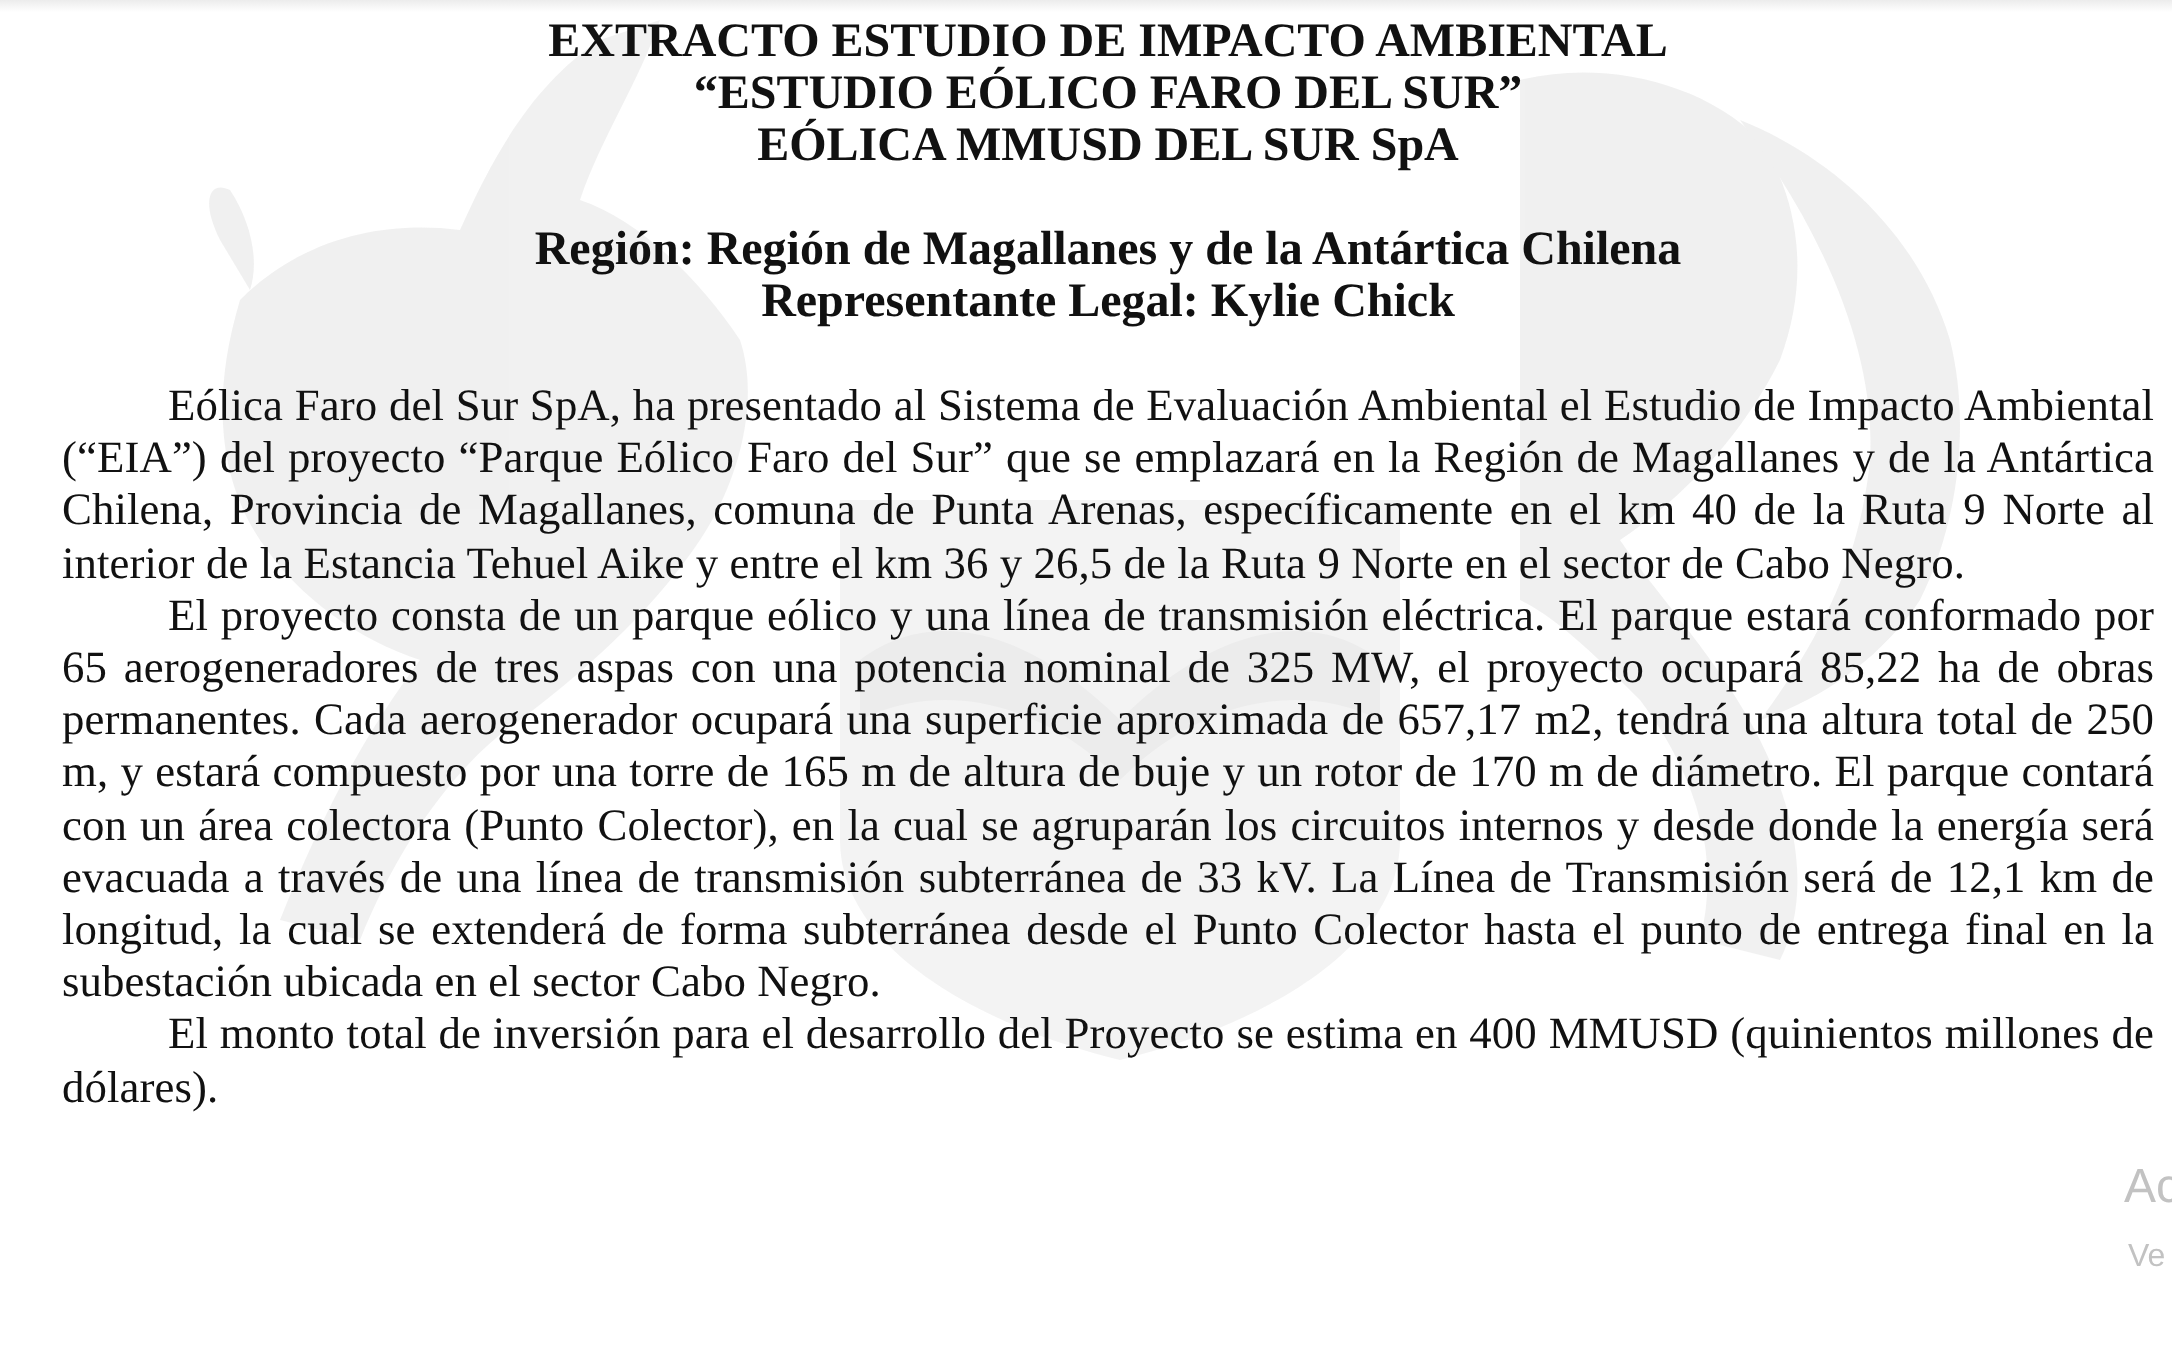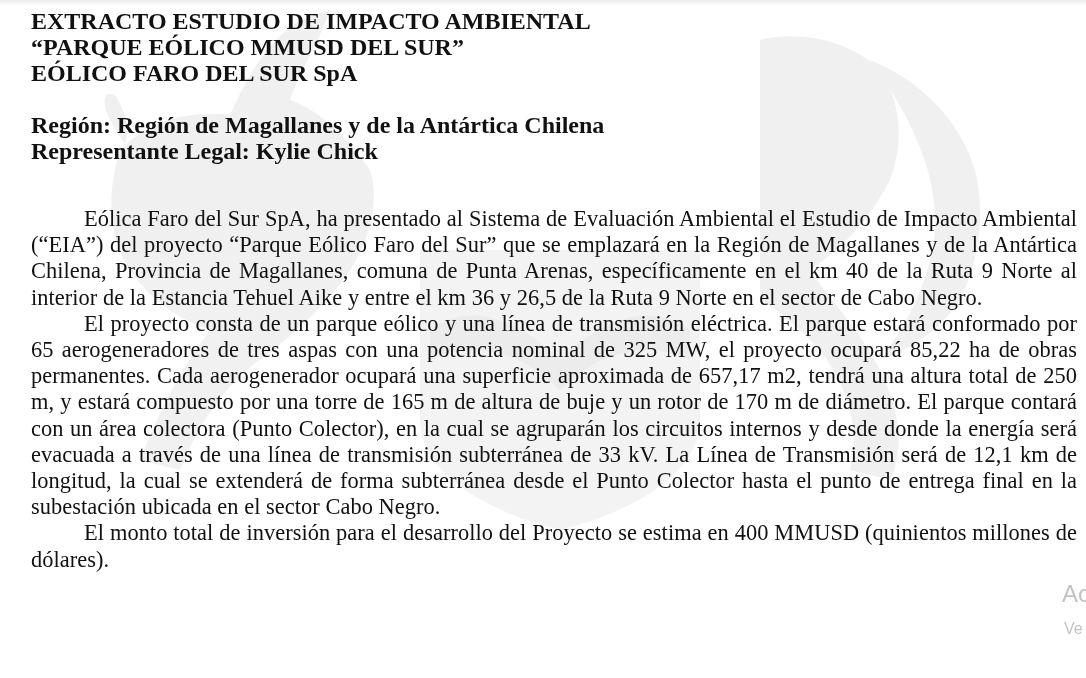--- a/index.html
+++ b/index.html
@@ -30,20 +30,21 @@
     pointer-events: none;
   }
   .doc {
     position: absolute;
     left: 31px;
     top: 8px;
     width: 1046px;
     z-index: 2;
   }
   .headings {
+    text-align: center;
     font-weight: bold;
     font-size: 24px;
     line-height: 26px;
     margin-left: 0;
   }
   .headings .h-line {
     display: block;
     white-space: nowrap;
   }
   .headings .gap {
@@ -51,21 +52,21 @@
   }
   .para {
     font-size: 22.4px;
     line-height: 26.2px;
     text-align: justify;
     text-indent: 53px;
     margin: 0;
     letter-spacing: 0.05px;
   }
   .body-block {
-    margin-top: 42px;
+    margin-top: 26px;
   }
   .overlay-text {
     position: absolute;
     font-family: "Liberation Sans", "DejaVu Sans", sans-serif;
     color: #c2c2c2;
     font-size: 24px;
     z-index: 3;
     white-space: nowrap;
   }
 </style>
@@ -84,22 +85,22 @@
     <path d="M870 60 C920 80, 960 120, 975 170 C985 210, 980 260, 960 300 C940 330, 910 350, 880 360 C910 320, 930 280, 935 230 C938 180, 915 120, 870 60 Z"></path>
 
     <path d="M420 250 L700 250 L700 420 C700 470, 640 510, 560 530 C480 510, 420 470, 420 420 Z" fill="#f2f2f2"></path>
     <path d="M430 330 C470 300, 520 320, 560 360 C600 320, 650 300, 690 330 L690 360 C650 340, 600 350, 560 390 C520 350, 470 340, 430 360 Z" fill="#ebebeb"></path>
   </g>
 </svg>
 
 <div class="doc">
   <div class="headings">
     <span class="h-line">EXTRACTO ESTUDIO DE IMPACTO AMBIENTAL</span>
-    <span class="h-line">“PARQUE EÓLICO MMUSD DEL SUR”</span>
-    <span class="h-line">EÓLICO FARO DEL SUR SpA</span>
+    <span class="h-line">“ESTUDIO EÓLICO FARO DEL SUR”</span>
+    <span class="h-line">EÓLICA MMUSD DEL SUR SpA</span>
     <div class="gap"></div>
     <span class="h-line">Región: Región de Magallanes y de la Antártica Chilena</span>
     <span class="h-line">Representante Legal: Kylie Chick</span>
   </div>
 
   <div class="body-block">
     <p class="para">Eólica Faro del Sur SpA, ha presentado al Sistema de Evaluación Ambiental el Estudio de Impacto Ambiental (“EIA”) del proyecto “Parque Eólico Faro del Sur” que se emplazará en la Región de Magallanes y de la Antártica Chilena, Provincia de Magallanes, comuna de Punta Arenas, específicamente en el km 40 de la Ruta 9 Norte al interior de la Estancia Tehuel Aike y entre el km 36 y 26,5 de la Ruta 9 Norte en el sector de Cabo Negro.</p>
     <p class="para">El proyecto consta de un parque eólico y una línea de transmisión eléctrica. El parque estará conformado por 65 aerogeneradores de tres aspas con una potencia nominal de 325 MW, el proyecto ocupará 85,22 ha de obras permanentes. Cada aerogenerador ocupará una superficie aproximada de 657,17 m2, tendrá una altura total de 250 m, y estará compuesto por una torre de 165 m de altura de buje y un rotor de 170 m de diámetro. El parque contará con un área colectora (Punto Colector), en la cual se agruparán los circuitos internos y desde donde la energía será evacuada a través de una línea de transmisión subterránea de 33 kV. La Línea de Transmisión será de 12,1 km de longitud, la cual se extenderá de forma subterránea desde el Punto Colector hasta el punto de entrega final en la subestación ubicada en el sector Cabo Negro.</p>
     <p class="para">El monto total de inversión para el desarrollo del Proyecto se estima en 400 MMUSD (quinientos millones de dólares).</p>
   </div>

